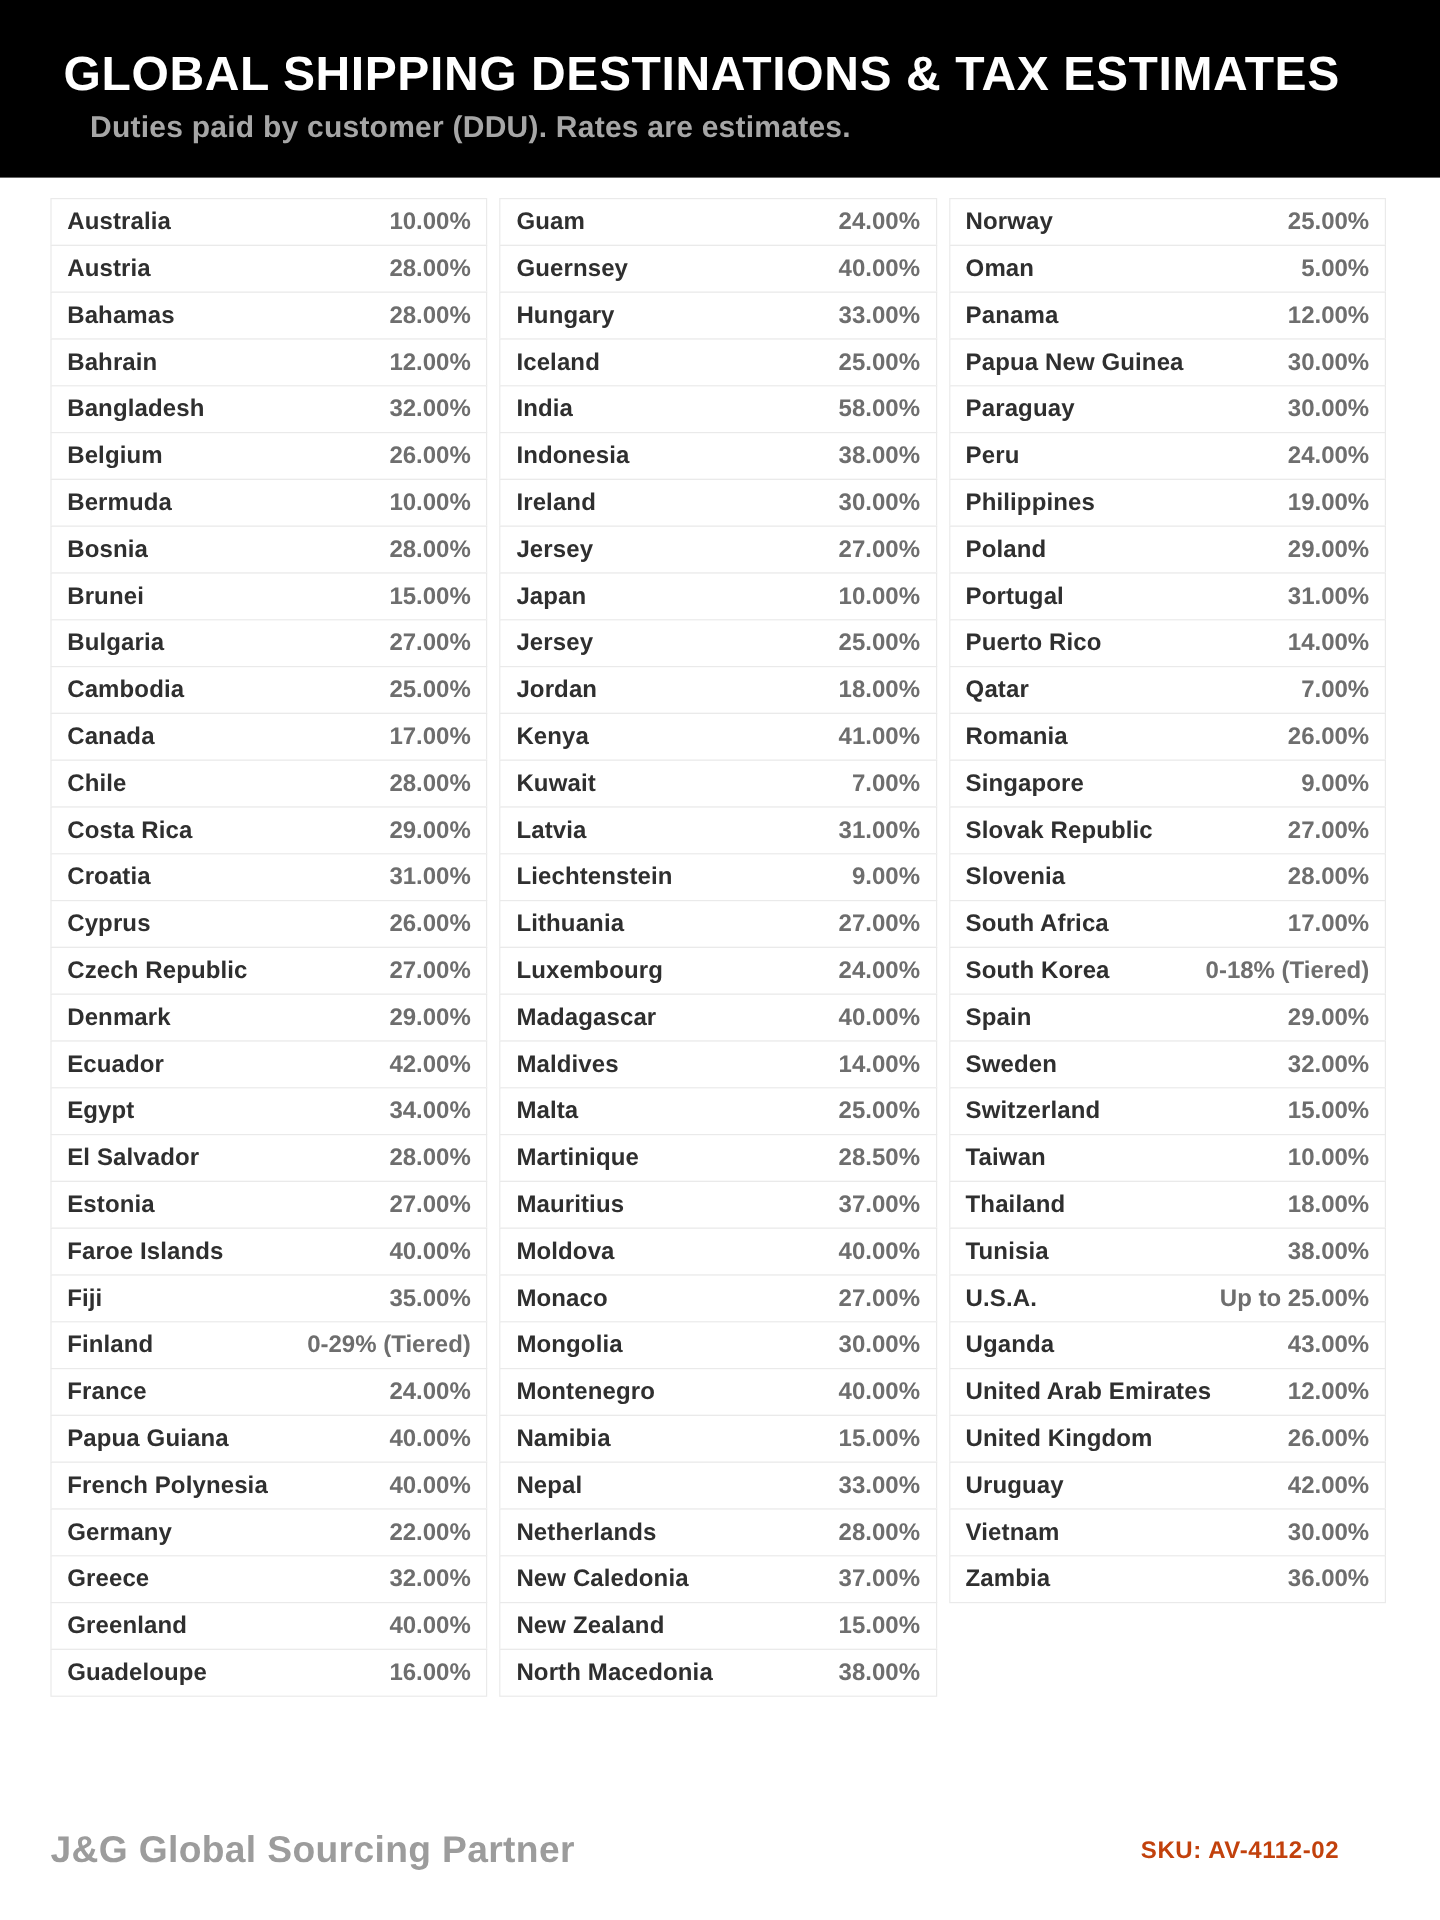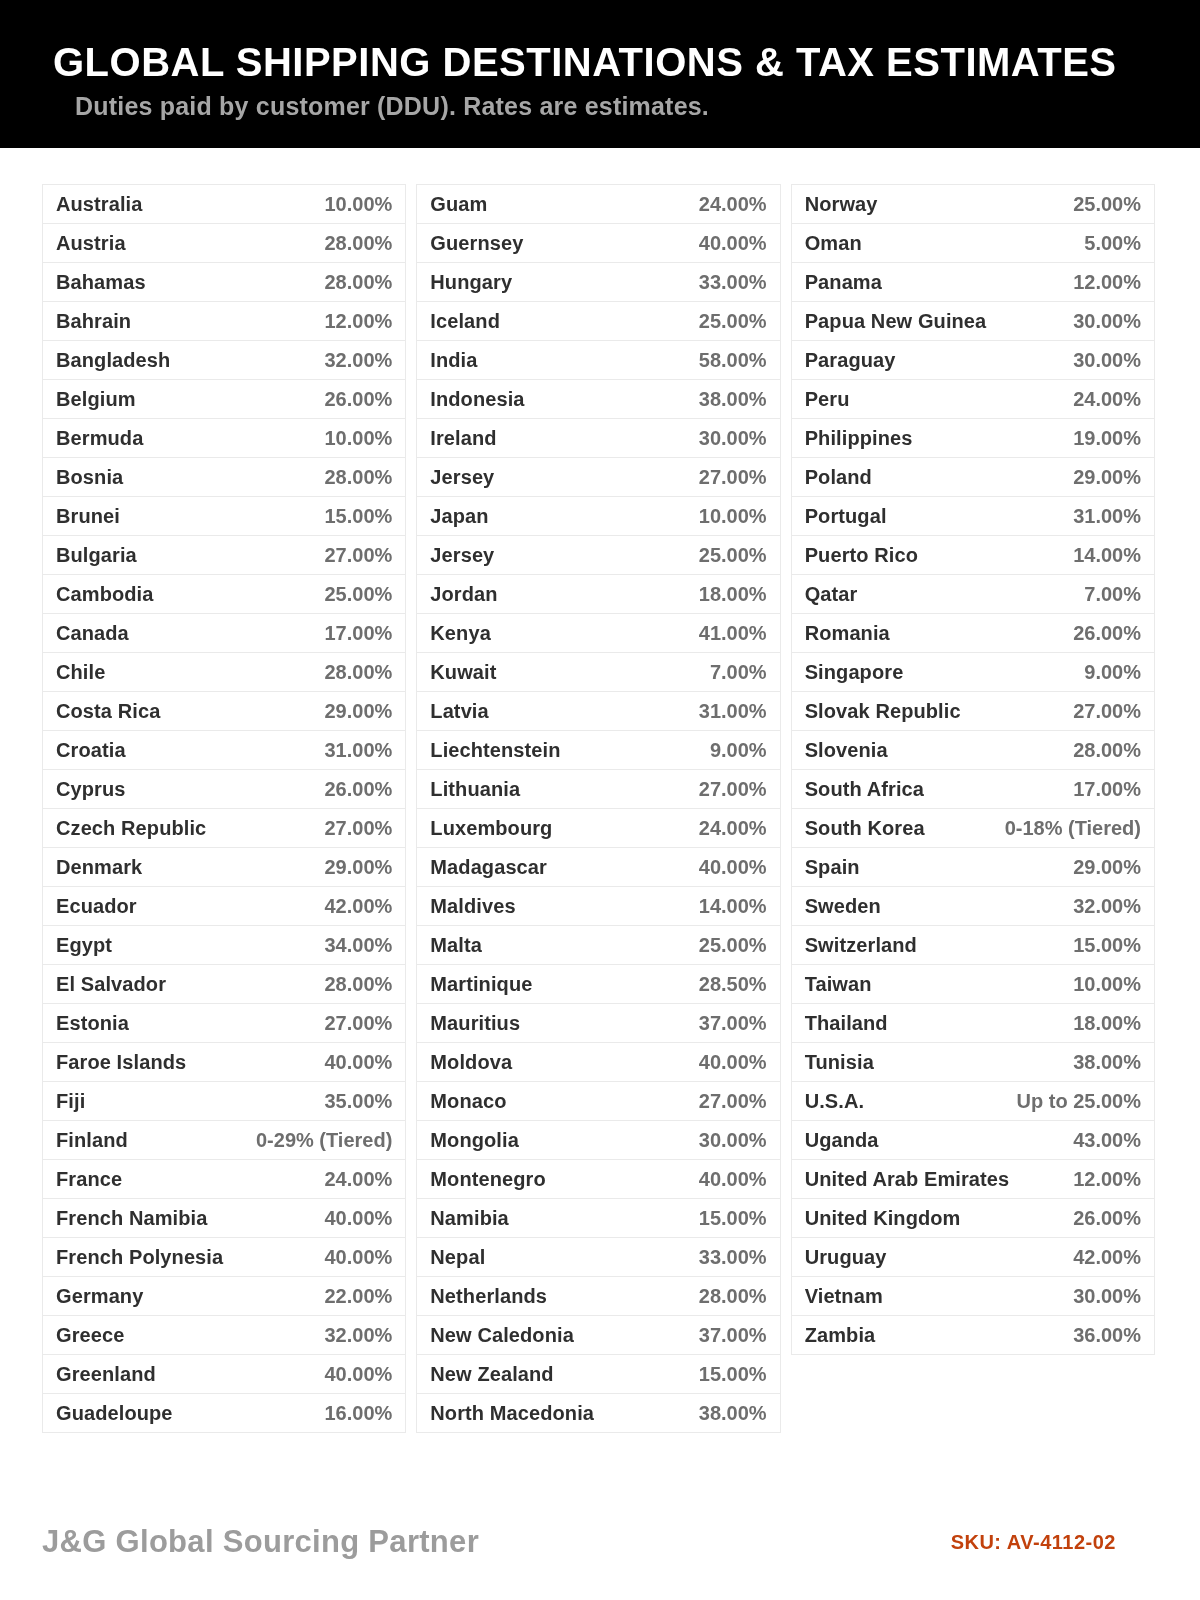--- a/index.html
+++ b/index.html
@@ -30,21 +30,21 @@
     margin-top: 10px;
     color: #a6a6a6;
     font-size: 25px;
     font-weight: bold;
     letter-spacing: 0.2px;
     margin-left: 22px;
   }
 
   
   .grid {
-    margin: 36px 45px 0 42px;
+    margin: 17px 45px 0 42px;
     display: grid;
     grid-template-columns: repeat(3, 1fr);
     column-gap: 10px;
     align-items: start;
   }
   .col { display: block; }
   .row {
     height: 40px;
     margin-top: -1px;
     border: 1px solid #eaeaea;
@@ -202,21 +202,21 @@
       </div>
       <div class="row">
         <span class="country">Finland</span>
         <span class="rate">0-29% (Tiered)</span>
       </div>
       <div class="row">
         <span class="country">France</span>
         <span class="rate">24.00%</span>
       </div>
       <div class="row">
-        <span class="country">French Namibia</span>
+        <span class="country">Papua Guiana</span>
         <span class="rate">40.00%</span>
       </div>
       <div class="row">
         <span class="country">French Polynesia</span>
         <span class="rate">40.00%</span>
       </div>
       <div class="row">
         <span class="country">Germany</span>
         <span class="rate">22.00%</span>
       </div>

